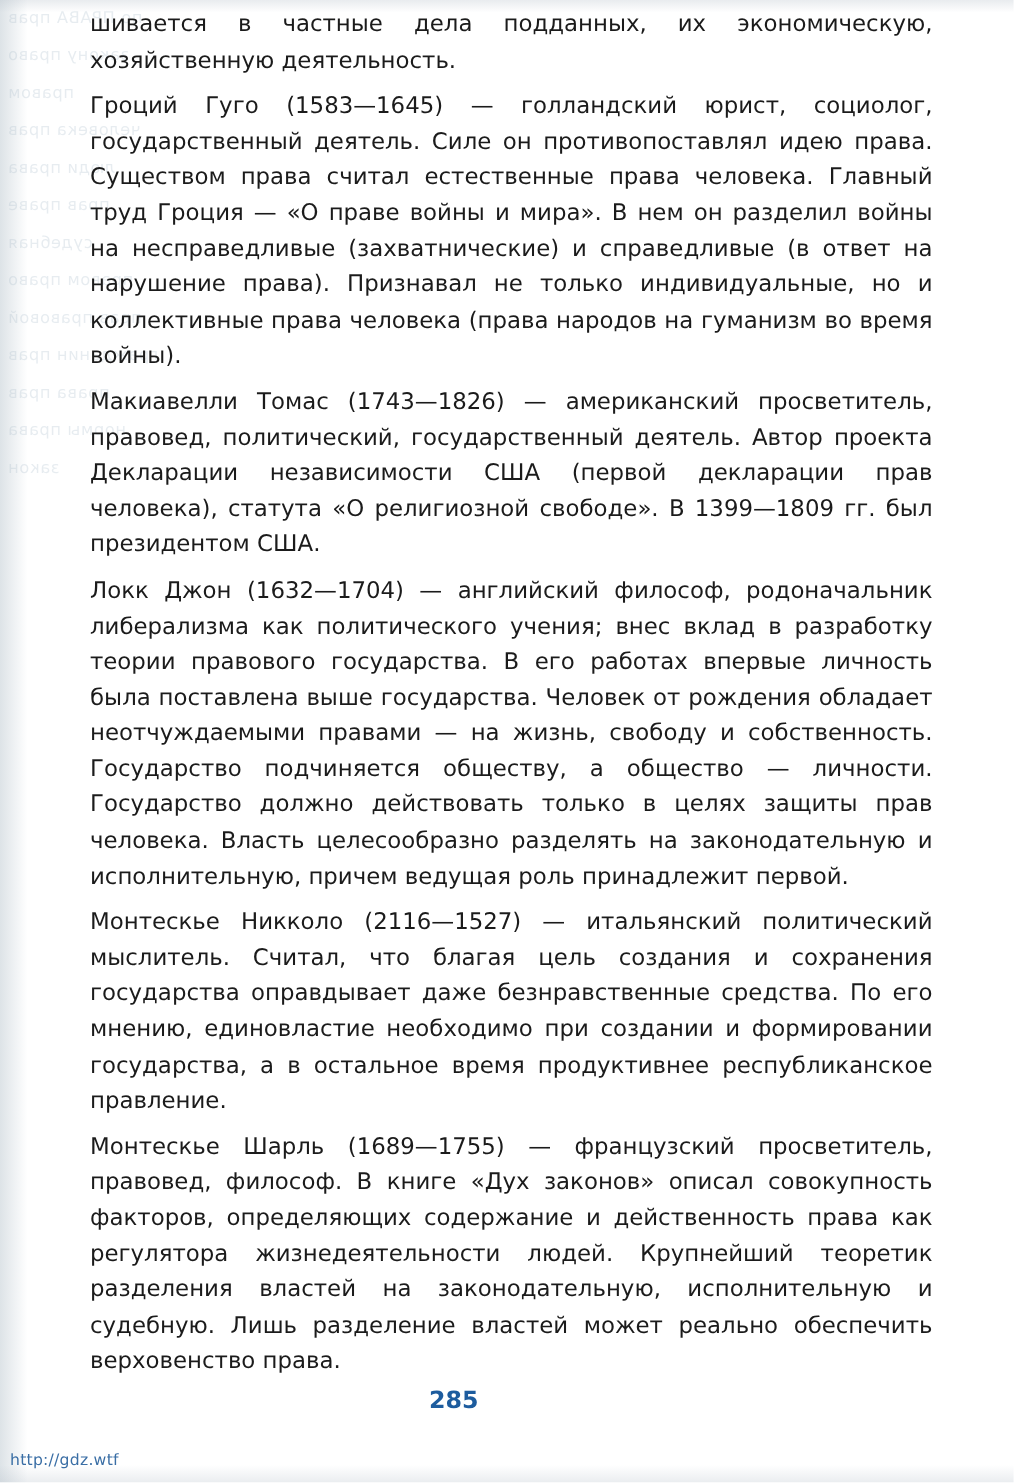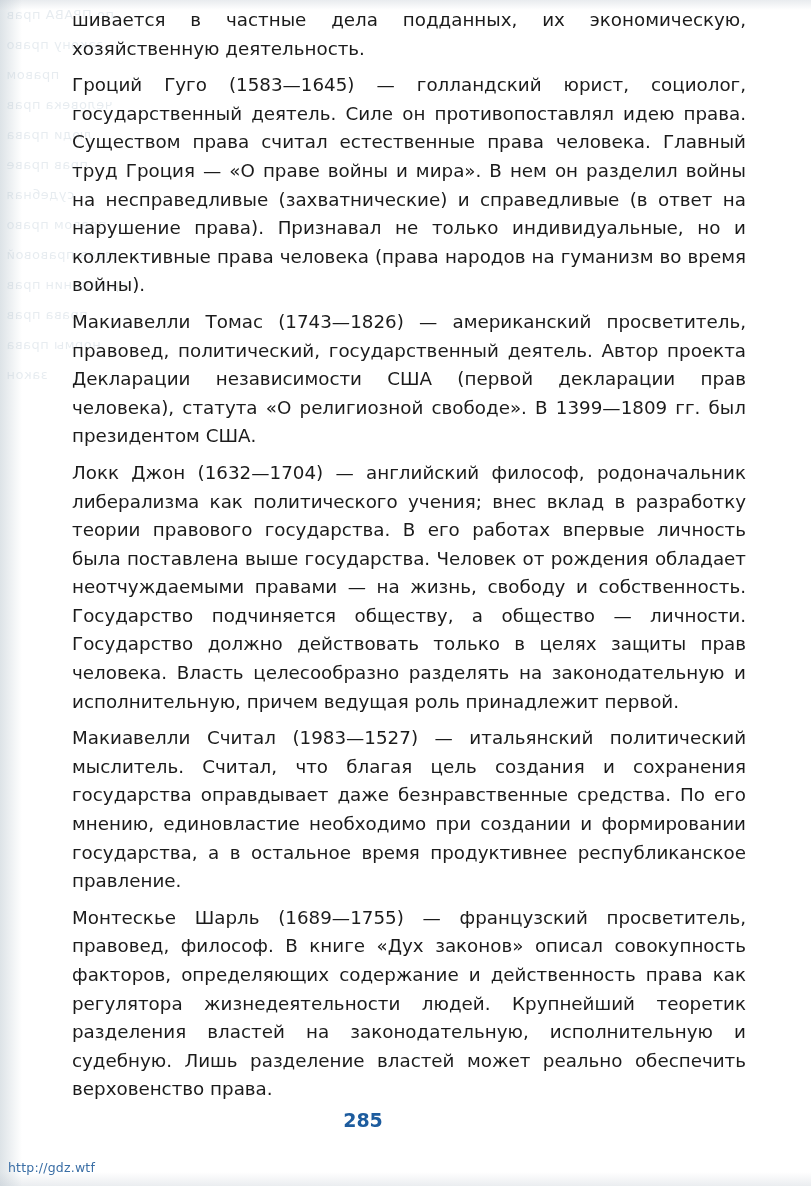--- a/index.html
+++ b/index.html
@@ -146,21 +146,21 @@
 
     <p class="para entry">
       <b>Макиавелли Томас</b><span> </span><span>(1743—1826)</span><span> — американский просветитель, правовед, политический, государственный деятель. Автор проекта Декларации независимости США (первой декларации прав человека), статута «О религиозной свободе». В 1399—1809 гг. был президентом США.</span>
     </p>
 
     <p class="para entry">
       <b>Локк Джон</b><span> </span><span>(1632—1704)</span><span> — английский философ, родоначальник либерализма как политического учения; внес вклад в разработку теории правового государства. В его работах впервые личность была поставлена выше государства. Человек от рождения обладает неотчуждаемыми правами — на жизнь, свободу и собственность. Государство подчиняется обществу, а общество — личности. Государство должно действовать только в целях защиты прав человека. Власть целесообразно разделять на законодательную и исполнительную, причем ведущая роль принадлежит первой.</span>
     </p>
 
     <p class="para entry">
-      <b>Макиавелли Считал</b><span> </span><span>(1983—1527)</span><span> — итальянский политический мыслитель. Считал, что благая цель создания и сохранения государства оправдывает даже безнравственные средства. По его мнению, единовластие необходимо при создании и формировании государства, а в остальное время продуктивнее республиканское правление.</span>
+      <b>Монтескье Никколо</b><span> </span><span>(2116—1527)</span><span> — итальянский политический мыслитель. Считал, что благая цель создания и сохранения государства оправдывает даже безнравственные средства. По его мнению, единовластие необходимо при создании и формировании государства, а в остальное время продуктивнее республиканское правление.</span>
     </p>
 
     <p class="para entry">
       <b>Монтескье Шарль</b><span> </span><span>(1689—1755)</span><span> — французский просветитель, правовед, философ. В книге «Дух законов» описал совокупность факторов, определяющих содержание и действенность права как регулятора жизнедеятельности людей. Крупнейший теоретик разделения властей на законодательную, исполнительную и судебную. Лишь разделение властей может реально обеспечить верховенство права.</span>
     </p>
 
   </div>
 
   <div class="page-number">285</div>
   <div class="watermark">http://gdz.wtf</div>

